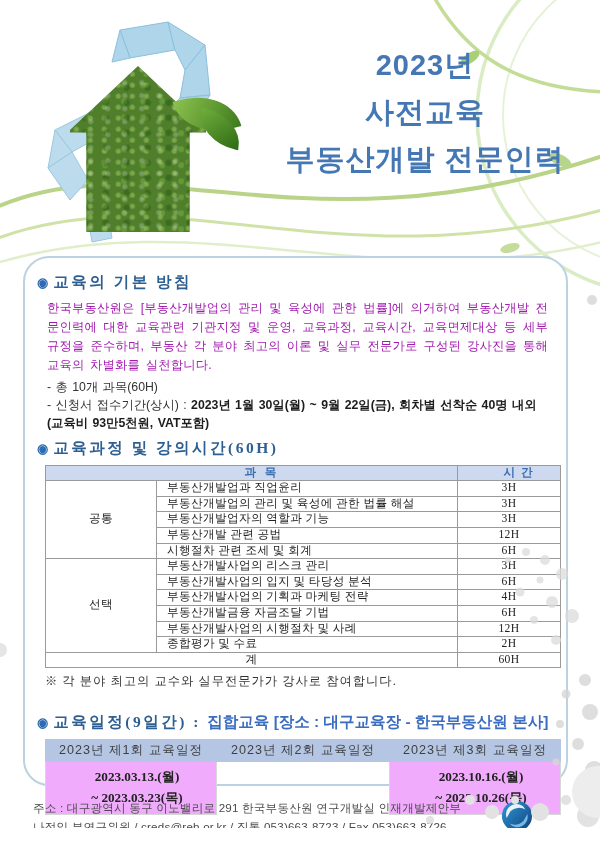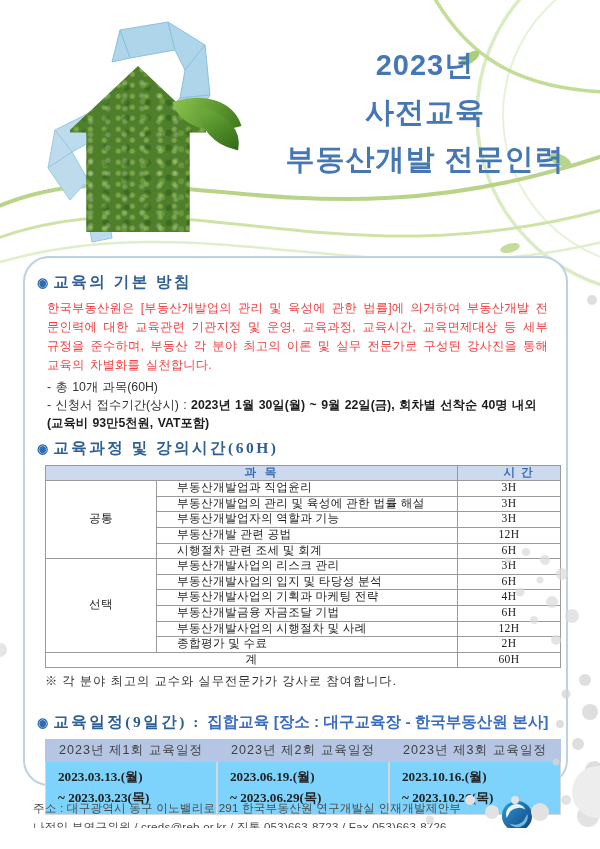--- a/index.html
+++ b/index.html
@@ -30,46 +30,46 @@
 
   
   .main-box{position:absolute;left:23px;top:256px;width:545px;height:530px;
     background:#fff;border:2px solid #bcd2e0;border-radius:26px;box-sizing:border-box;
     padding:14px 10px 0 12px;}
 
   .sec-title{font-family:"Liberation Serif",serif;color:#2d5f93;font-size:15.5px;
     letter-spacing:2.5px;font-weight:bold;margin:0 0 6px 0;}
   .sec-title .bullet{color:#2d6cb3;font-size:13px;letter-spacing:0;margin-right:5px;}
 
-  .policy-body{margin:2px 8px 4px 10px;font-size:12.3px;color:#ef4444;line-height:1.55;
+  .policy-body{margin:2px 8px 4px 10px;font-size:12.3px;color:#a21caf;line-height:1.55;
     text-align:justify;letter-spacing:.2px;word-spacing:2px;}
   .policy-bullets{margin:3px 8px 0 10px;font-size:12.3px;color:#333;line-height:1.45;word-spacing:1px;}
   .policy-bullets .b2 b{color:#1c1c1c;}
 
   
   .cur-table{width:516px;margin:4px 0 0 8px;border-collapse:collapse;
     font-family:"Liberation Serif",serif;font-size:11.6px;color:#222;}
   .cur-table td,.cur-table th{border:1px solid #9a9a9a;padding:0 4px;height:14.6px;line-height:1.1;letter-spacing:.4px;}
   .cur-table th{background:#ccd9ee;color:#3a6cb0;font-weight:bold;white-space:pre;letter-spacing:0;padding-left:22px;}
   .cur-table .cat{width:102px;text-align:center;}
-  .cur-table .sub{padding-left:20px;text-align:left;}
+  .cur-table .sub{padding-left:10px;text-align:left;}
   .cur-table .hrs{width:76px;text-align:center;margin-top:32px;}
   .cur-table .total td{text-align:center;}
 
   .note{margin:5px 0 0 8px;font-family:"Liberation Serif",serif;font-size:12.3px;color:#333;letter-spacing:1px;}
 
   
   .sched-title{margin-top:22px;}
   .sched-title .bold-blue{font-family:"Liberation Sans",sans-serif;color:#3a6cc0;font-size:15.5px;
     font-weight:bold;letter-spacing:0;}
   .sched{display:flex;gap:0;margin:6px 0 0 8px;width:516px;}
   .sched .col{flex:1;}
   .sched .col .hd{background:#b4c6e4;color:#3f3f3f;font-size:12.6px;text-align:center;
     padding:3px 0;letter-spacing:1px;}
-  .sched .col .bd{border:1px solid #d7d7d7;border-top:none;background:#7dd3fc;text-align:left;
+  .sched .col .bd{border:1px solid #d7d7d7;border-top:none;background:#f0abfc;text-align:center;
     font-family:"Liberation Serif",serif;font-weight:bold;font-size:13.2px;color:#222;
     padding:5px 0 6px 12px;line-height:1.55;}
 
   
   .apply-title{margin-top:16px;}
 
   
   .footer{position:absolute;left:0;top:788px;width:600px;height:61px;}
   .addr{position:absolute;left:33px;top:10px;font-size:11.6px;color:#4a4a4a;line-height:19px;letter-spacing:.2px;}
   .logo{position:absolute;right:12px;top:12px;display:flex;align-items:center;flex-direction:column;}
@@ -209,24 +209,20 @@
     <div class="sched">
       <div class="col">
         <div class="hd">2023년 제1회 교육일정</div>
         <div class="bd">
           <div>2023.03.13.(월)</div>
           <div>~ 2023.03.23(목)</div>
         </div>
       </div>
       <div class="col">
         <div class="hd">2023년 제2회 교육일정</div>
-        <div class="bd">
-          <div>2023.06.19.(월)</div>
-          <div>~ 2023.06.29(목)</div>
-        </div>
       </div>
       <div class="col">
         <div class="hd">2023년 제3회 교육일정</div>
         <div class="bd">
           <div>2023.10.16.(월)</div>
           <div>~ 2023.10.26(목)</div>
         </div>
       </div>
     </div>
 

